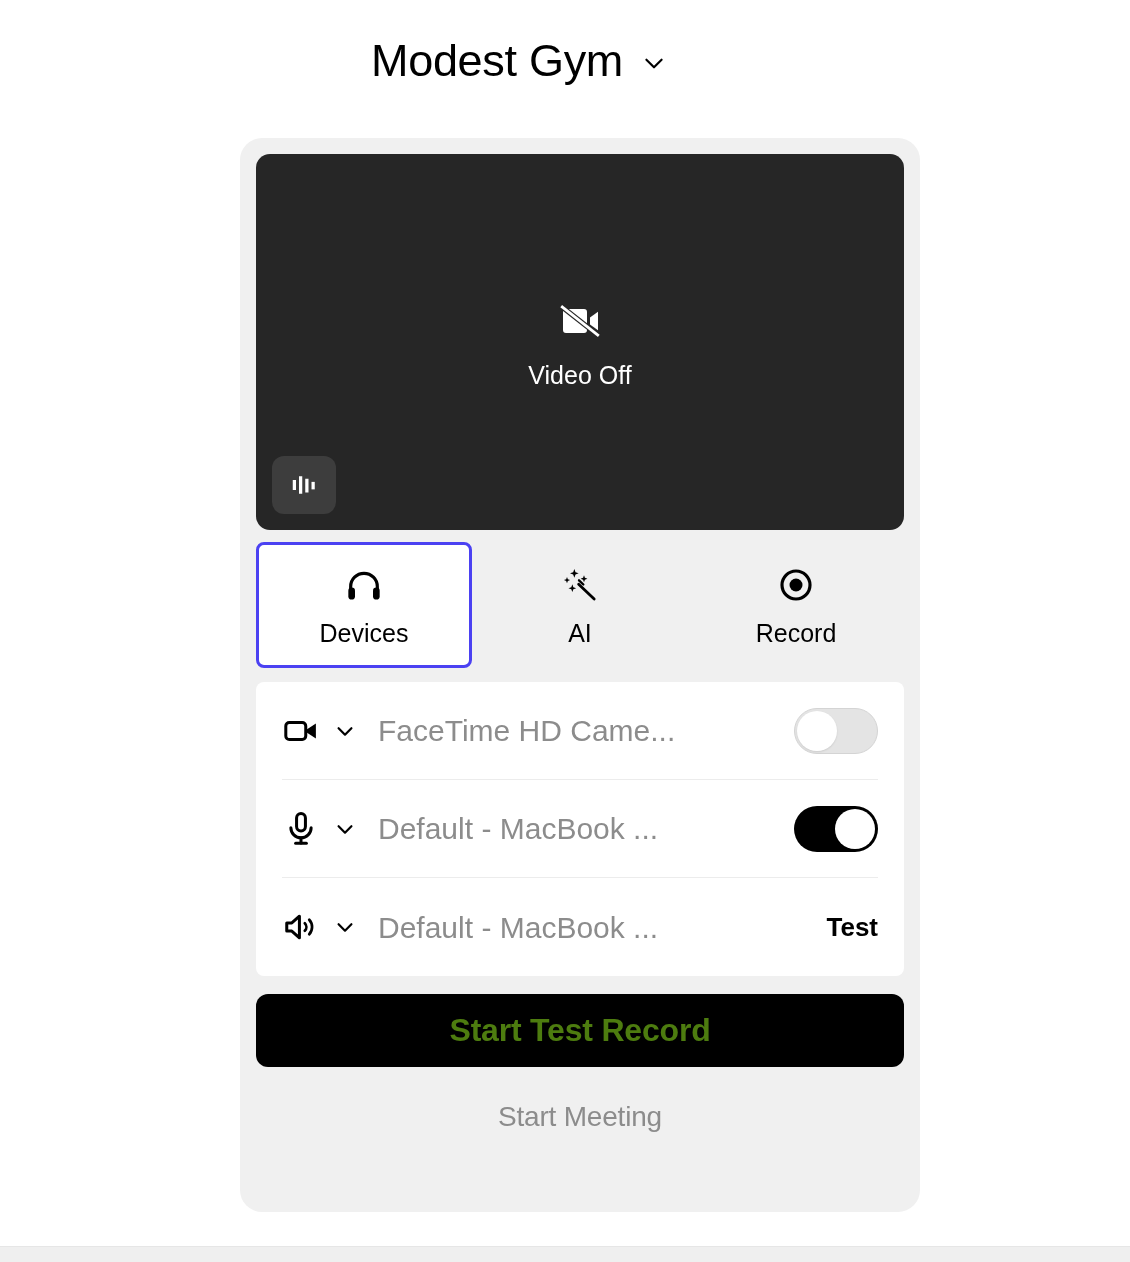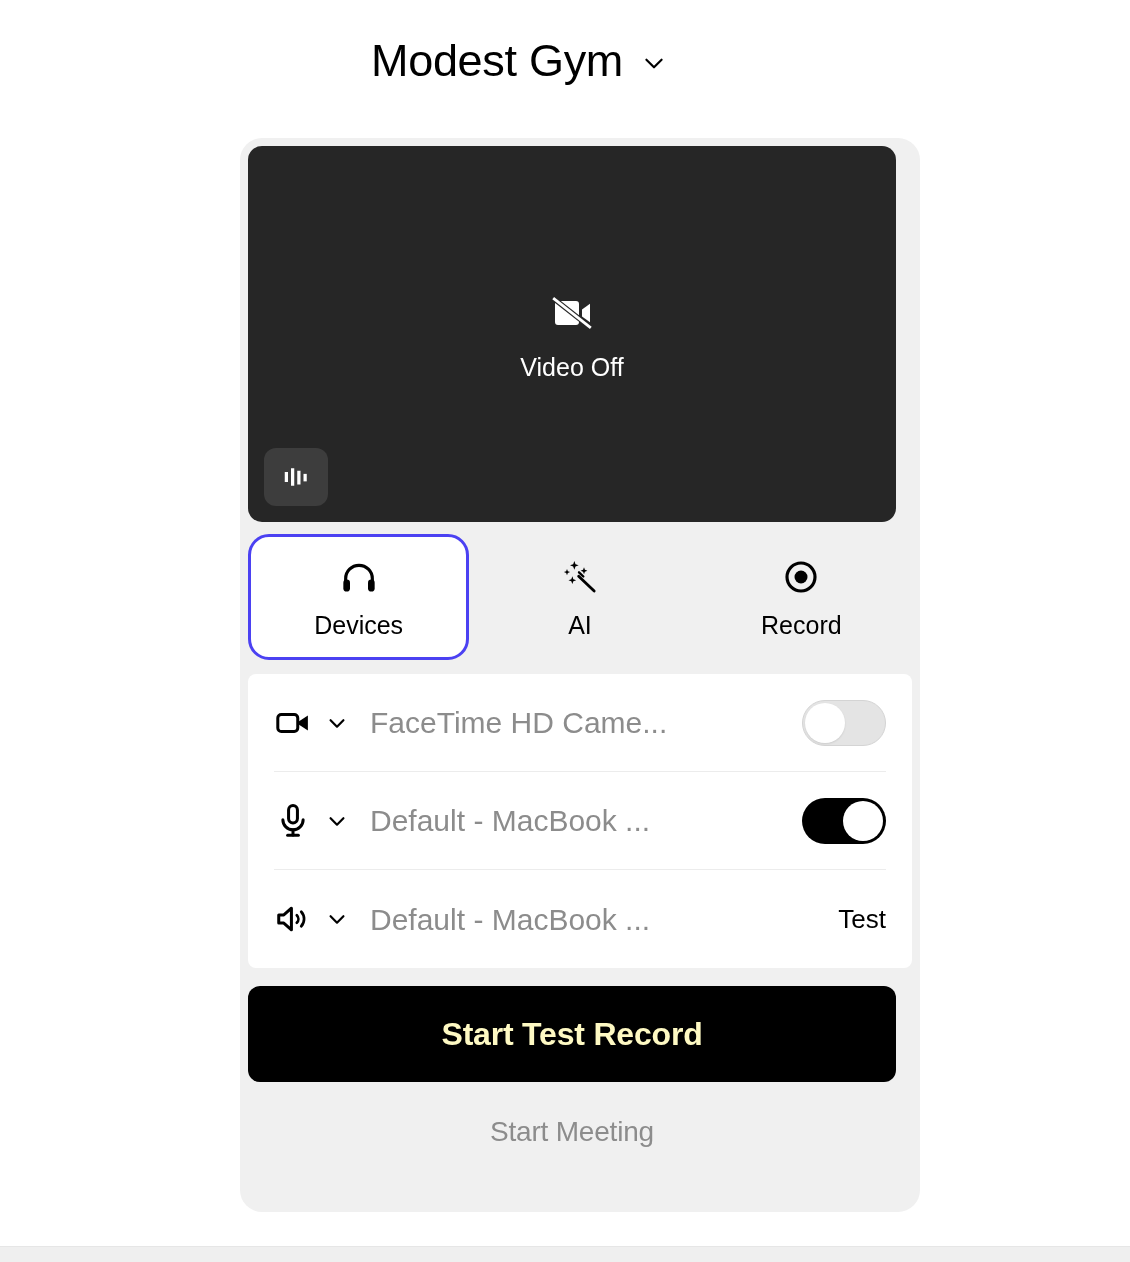--- a/index.html
+++ b/index.html
@@ -48,21 +48,21 @@
 
   
   .card {
     position: absolute;
     left: 240px;
     top: 138px;
     width: 680px;
     height: 1074px;
     background: #f0f0f0;
     border-radius: 22px;
-    padding: 8px;
+    padding: 16px;
   }
 
   
   .video-preview {
     position: relative;
     width: 648px;
     height: 376px;
     background: #262626;
     border-radius: 14px;
     display: flex;
@@ -107,21 +107,21 @@
     margin-top: 12px;
     height: 126px;
   }
   .tab {
     flex: 1 1 0;
     display: flex;
     flex-direction: column;
     align-items: center;
     justify-content: center;
     gap: 16px;
-    border-radius: 21px;
+    border-radius: 8px;
     border: 3px solid transparent;
     background: transparent;
     cursor: pointer;
   }
   .tab.selected {
     background: #ffffff;
     border-color: #4b41f2;
   }
   .tab-icon { width: 40px; height: 40px; display: block; }
   .tab-label {
@@ -204,36 +204,36 @@
     right: 3px;
     width: 40px;
     height: 40px;
     border-radius: 50%;
     background: #ffffff;
   }
   .test-button {
     flex: 0 0 auto;
     font-size: 26px;
     color: #000000;
-    font-weight: 400;
+    font-weight: 700;
     background: transparent;
     border: none;
     cursor: pointer;
     font-family: "Liberation Sans", sans-serif;
     padding: 0;
     line-height: 1;
   }
 
   
   .primary-button {
     margin-top: 18px;
     width: 648px;
-    height: 96px;
+    height: 73px;
     background: #000000;
-    color: #fef9c3;
+    color: #4d7c0f;
     border: none;
     border-radius: 12px;
     font-size: 32px;
     font-weight: 700;
     font-family: "Liberation Sans", sans-serif;
     cursor: pointer;
     letter-spacing: -0.2px;
   }
 
   

